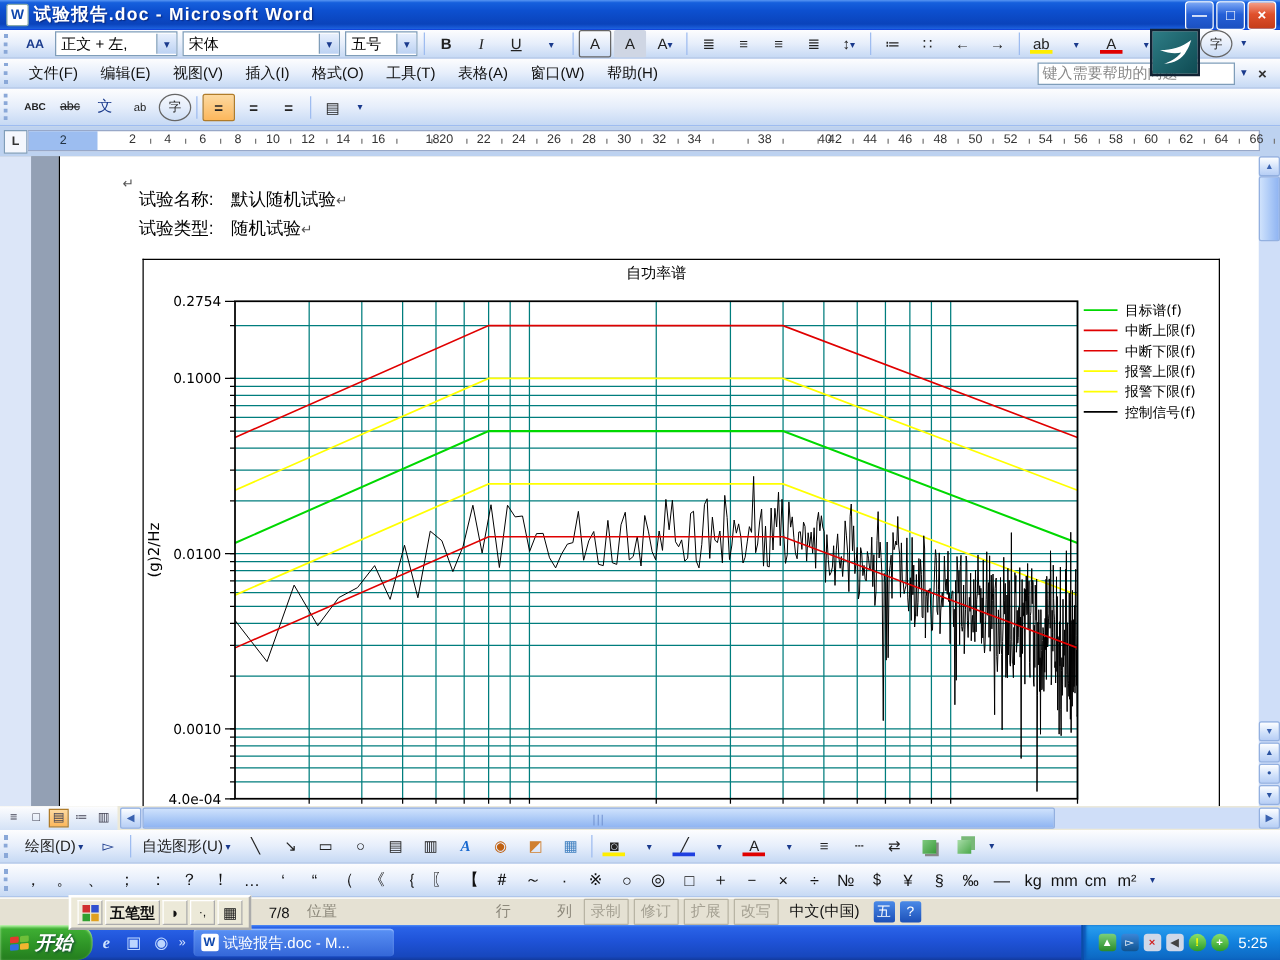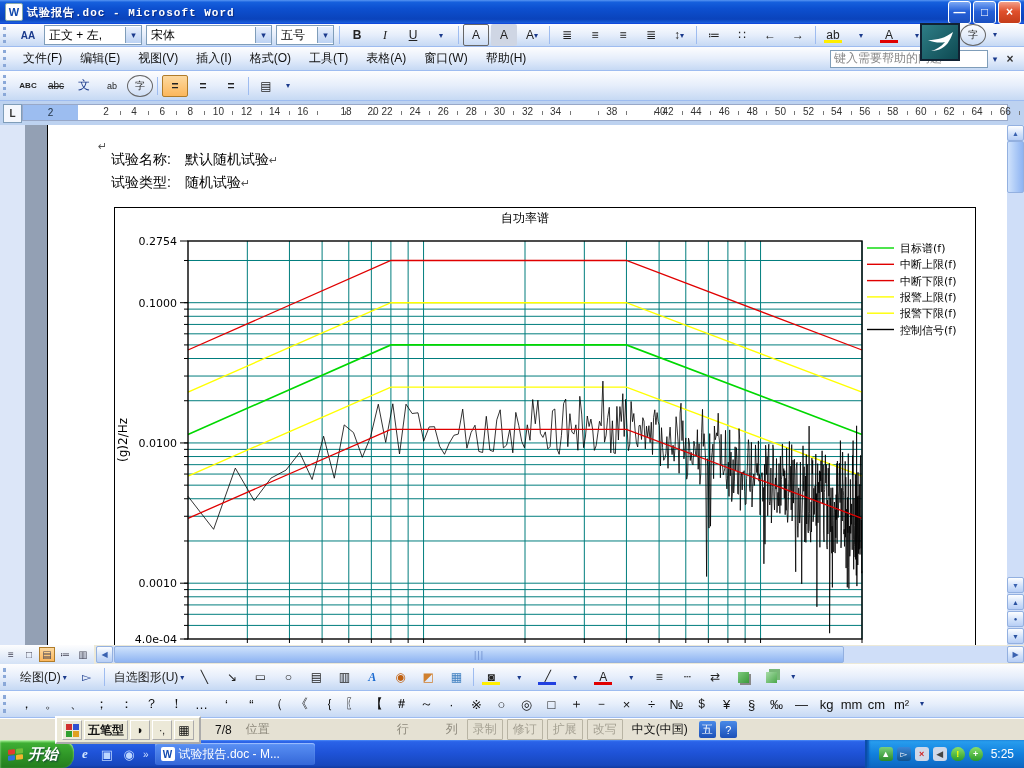--- a/index.html
+++ b/index.html
@@ -6,22 +6,22 @@
   body{font-family:"Liberation Sans","DejaVu Sans",sans-serif;background:#000;}
   .win{position:relative;width:1024px;height:768px;overflow:hidden;background:#ece9d8;font-size:12px;}
   .row{position:absolute;left:0;width:1024px;}
 
   
   .titlebar{top:0;height:24px;display:flex;align-items:center;
     background:linear-gradient(180deg,#5896f3 0%,#1660dd 9%,#0d50d0 35%,#0a43bb 80%,#1c60dd 96%,#0831d9 100%);
     padding:0 3px;box-sizing:border-box;}
   .word-icon{width:16px;height:16px;background:#fff;border:1px solid #8aa;border-radius:2px;margin:0 4px 0 2px;
     display:flex;align-items:center;justify-content:center;color:#1048ad;font-weight:bold;font-size:11px;line-height:1;}
-  .title-text{color:#fff;font-weight:bold;font-size:11px;text-shadow:1px 1px 1px #0a2a80;letter-spacing:1px;flex:1;
-    font-family:Liberation Mono, monospace;}
+  .title-text{color:#fff;font-weight:bold;font-size:14px;text-shadow:1px 1px 1px #0a2a80;letter-spacing:1px;flex:1;
+    font-family:Liberation Sans, sans-serif;}
   .winbtn{width:21px;height:21px;margin-left:2px;border-radius:3px;border:1px solid #fff;color:#fff;
     display:flex;align-items:center;justify-content:center;font-size:12px;font-weight:bold;
     background:linear-gradient(180deg,#7ca8f5,#2560d8 45%,#1b50c0);}
   .winbtn.close{background:linear-gradient(180deg,#f3a08a,#e0502c 45%,#c43c1a);}
 
   
   .bar{background:linear-gradient(180deg,#fdfdfe 0%,#e6eefb 50%,#c6d9f4 100%);border-bottom:1px solid #9ebcf0;
     display:flex;align-items:center;box-sizing:border-box;}
   .grip{width:5px;height:70%;margin:0 3px;border-left:3px dotted #8aa8d8;}
   .tsep{width:1px;height:18px;background:#9ebcf0;margin:0 3px;}
@@ -261,21 +261,21 @@
           <span class="rnum" style="left: 188.4px;">10</span>
           <span class="rtick" style="left: 209.4px;"></span>
           <span class="rnum" style="left: 216.5px;">12</span>
           <span class="rtick" style="left: 237.5px;"></span>
           <span class="rnum" style="left: 244.6px;">14</span>
           <span class="rtick" style="left: 265.6px;"></span>
           <span class="rnum" style="left: 272.7px;">16</span>
           <span class="rtick" style="left: 293.7px;"></span>
           <span class="rnum" style="left: 316px;">18</span>
           <span class="rtick" style="left: 321.8px;"></span>
-          <span class="rnum" style="left: 343px;">20</span>
+          <span class="rnum" style="left: 327px;">20</span>
           <span class="rtick" style="left: 349.9px;"></span>
           <span class="rnum" style="left: 357px;">22</span>
           <span class="rtick" style="left: 378px;"></span>
           <span class="rnum" style="left: 385.1px;">24</span>
           <span class="rtick" style="left: 406.1px;"></span>
           <span class="rnum" style="left: 413.2px;">26</span>
           <span class="rtick" style="left: 434.2px;"></span>
           <span class="rnum" style="left: 441.3px;">28</span>
           <span class="rtick" style="left: 462.3px;"></span>
           <span class="rnum" style="left: 469.4px;">30</span>

